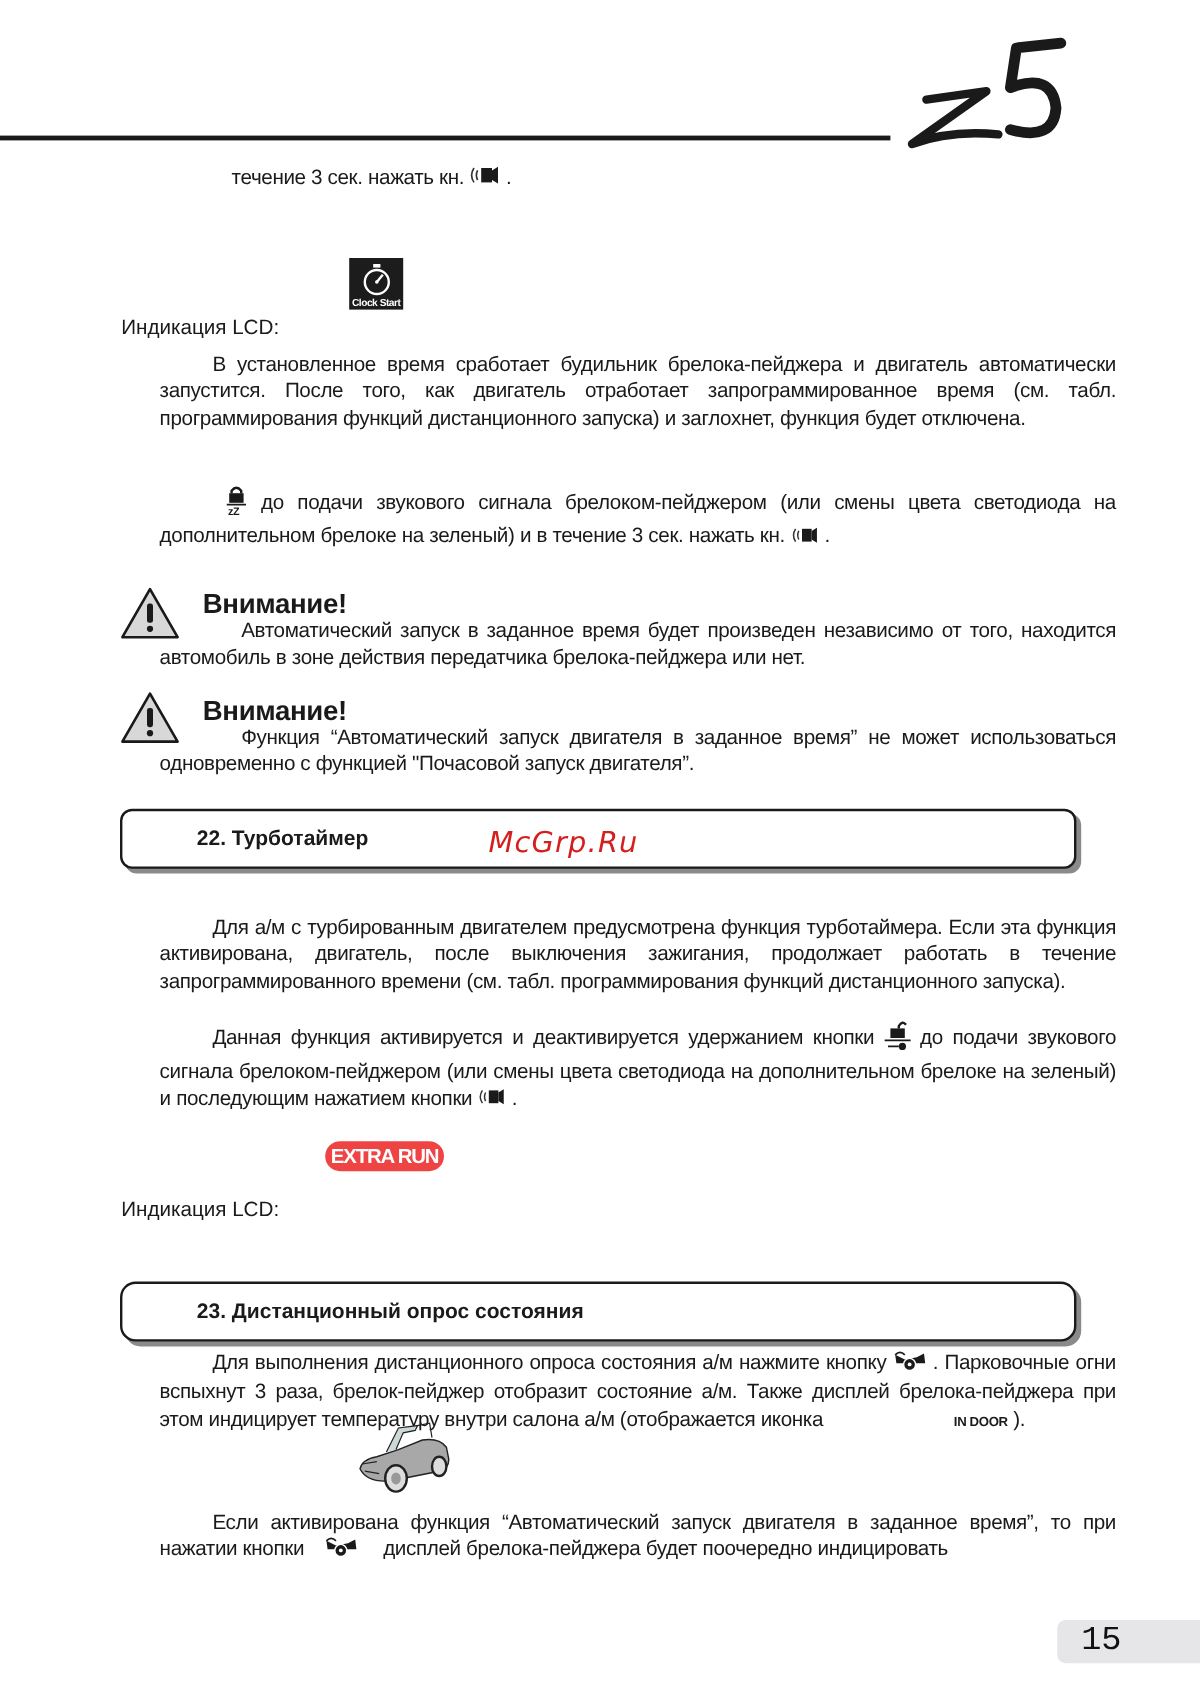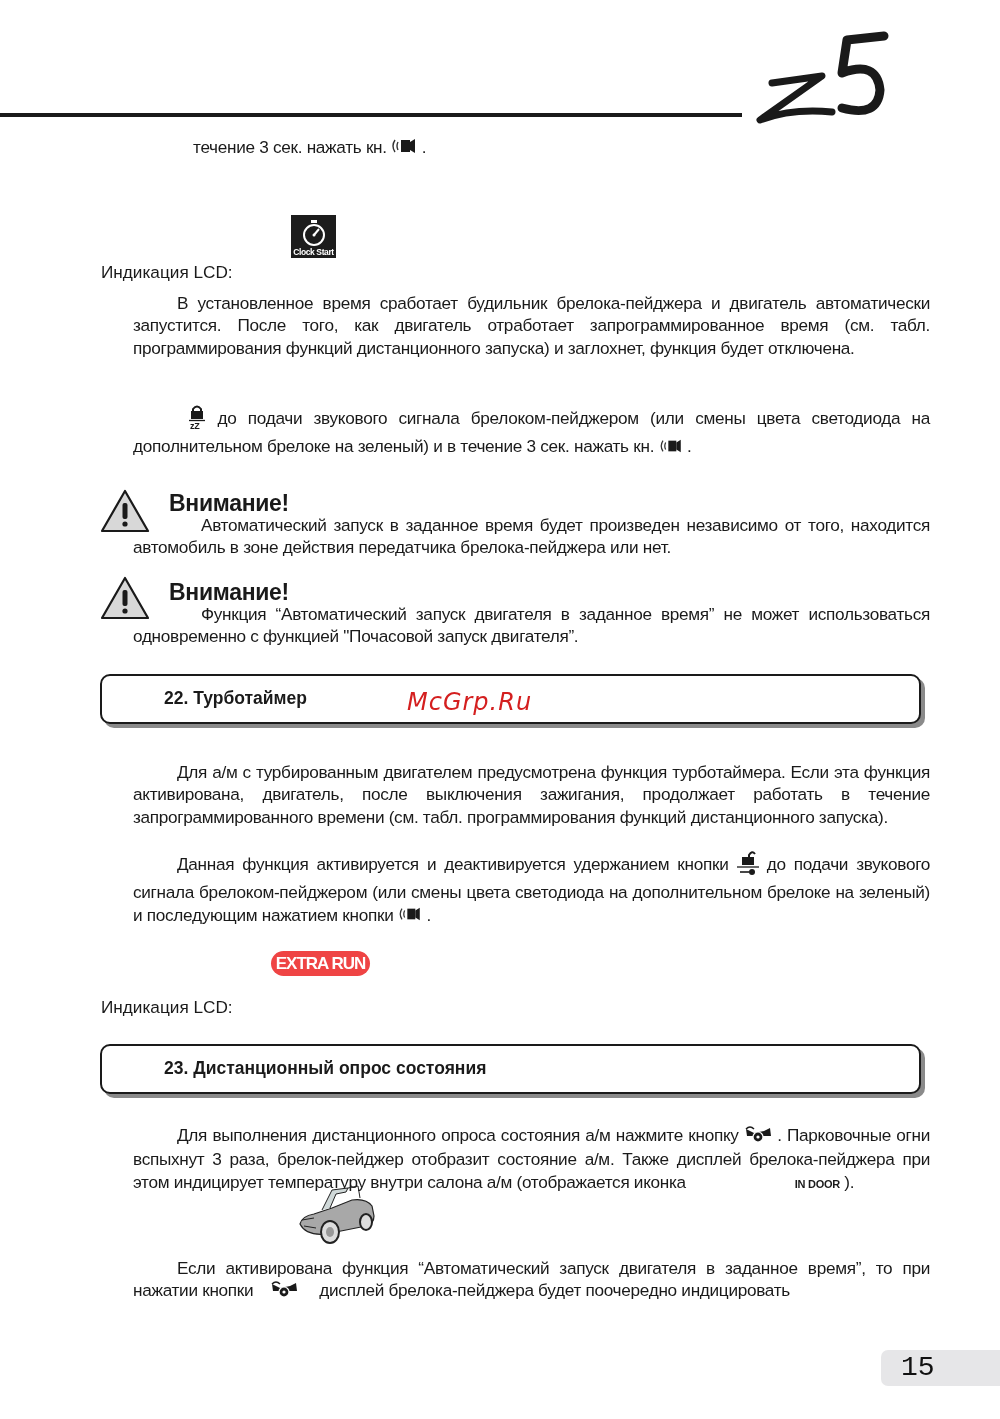--- a/index.html
+++ b/index.html
@@ -20,21 +20,21 @@
   .clock-icon {
     left: 291px; top: 215px; width: 45px; height: 43px; background: #1c1c1c;
     display: flex; flex-direction: column; align-items: center; justify-content: flex-end;
   }
   .clock-icon svg { margin-top: 2px; }
   .clock-icon .cap { color: #fff; font-size: 8.5px; font-weight: bold; letter-spacing: -0.4px; line-height: 11px; white-space: nowrap; }
   .warn-icon { width: 50px; height: 44px; }
   .warn-title { font-weight: bold; font-size: 23px; }
   .section-box {
     left: 100px; width: 793px; height: 46px; border: 2.5px solid #1a1a1a; border-radius: 10px;
-    box-shadow: 4px 4px 0 #8a8a8a; background: #fff; padding-left: 24px;
+    box-shadow: 4px 4px 0 #8a8a8a; background: #fff;
   }
   .section-title { position: absolute; left: 62px; top: 12px; font-weight: bold; font-size: 17.5px; }
   .watermark {
     left: 407px; top: 688px; color: #d41f1f; font-size: 24px; font-family: "DejaVu Sans", sans-serif;
     letter-spacing: 1px; font-style: oblique;
   }
   .extra-run {
     left: 271px; top: 951px; width: 99px; height: 25px; border-radius: 13px; background: #ef4444;
     color: #fff; font-weight: bold; font-size: 17px; letter-spacing: -1px; text-align: center; line-height: 25px;
   }
@@ -152,21 +152,21 @@
         <path d="M4 3 Q0 9 4 15 M7 5 Q5 9 7 13" stroke="#333" stroke-width="1.4" fill="none"></path>
         <rect x="10" y="3" width="9" height="12" fill="#1a1a1a"></rect>
         <path d="M19 5 L24 2 L24 16 L19 13Z" fill="#1a1a1a"></path>
       </svg>
   </span><span> .</span>
 </div>
 
 <div class="abs lcd-label" style="left:101px; top:961px;">Индикация LCD:</div>
 <div class="abs extra-run">EXTRA RUN</div>
 
-<div class="abs section-box" style="top:1044px;">
+<div class="abs section-box" style="top:1068px;border-radius:13px;">
   <div class="section-title">23. Дистанционный опрос состояния</div>
 </div>
 
 <div class="abs txt para" style="top:1124px;">
   <span class="indent"></span><span>Для выполнения дистанционного опроса состояния а/м нажмите кнопку</span>
   <span class="inline-ico">
     <svg width="28" height="18" viewBox="0 0 28 18">
         <path d="M2 4 L10 8 L20 6 L26 3 L27 11 L3 11 Z" fill="#1a1a1a"></path>
         <path d="M2 4 Q6 0 10 4" fill="none" stroke="#1a1a1a" stroke-width="1.5"></path>
         <circle cx="14" cy="12" r="5" fill="#1a1a1a" stroke="#fff" stroke-width="1.2"></circle>

